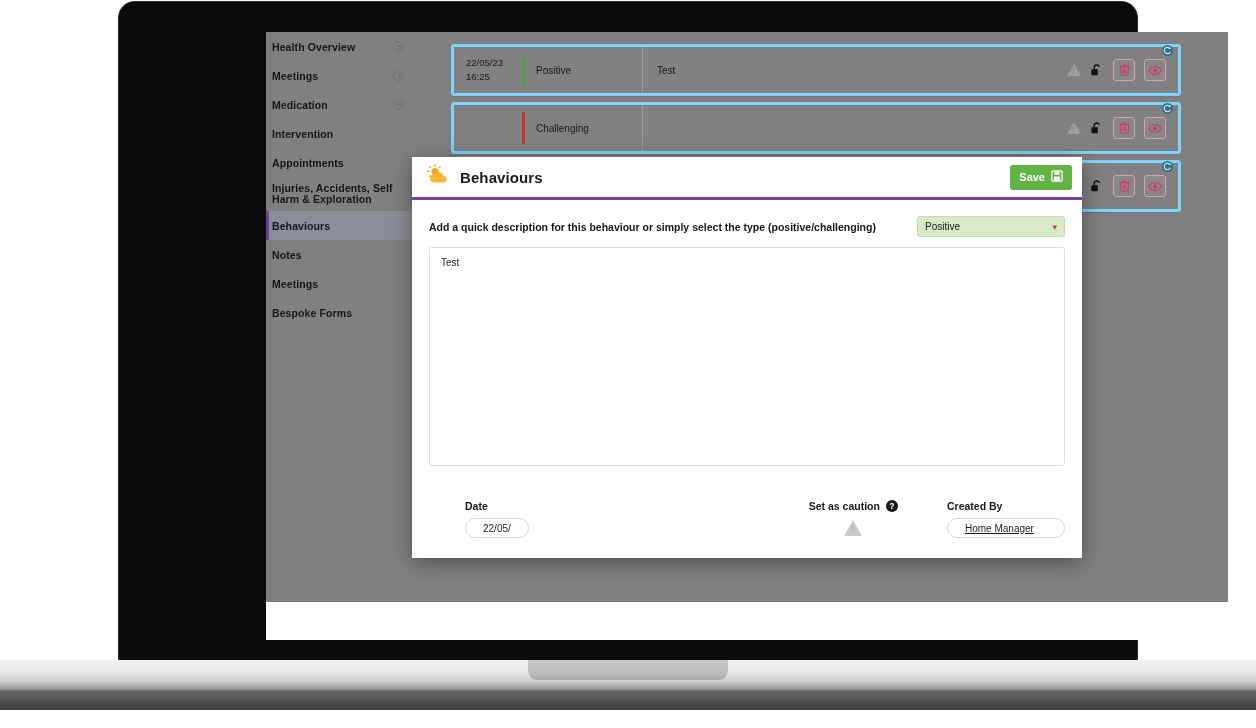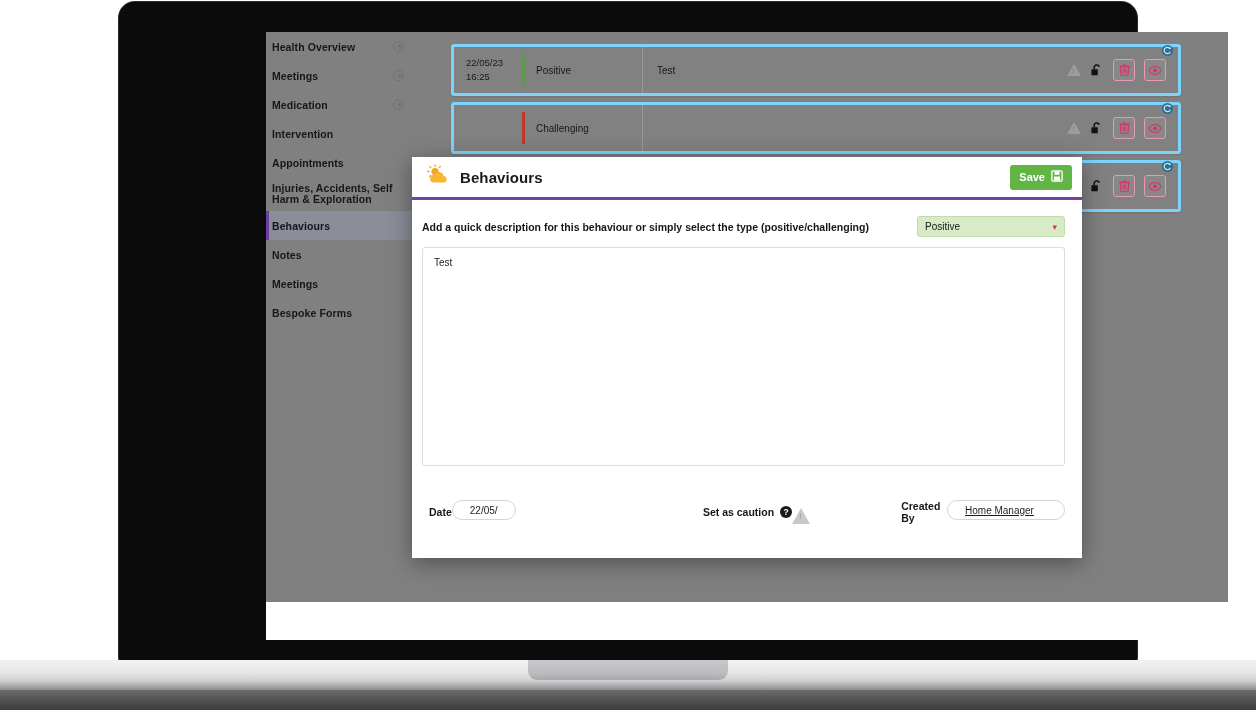--- a/index.html
+++ b/index.html
@@ -265,21 +265,21 @@
     font-size: 11px;
     font-weight: bold;
     padding: 0 9px;
     height: 25px;
     display: flex;
     align-items: center;
     gap: 6px;
     cursor: pointer;
   }
 
-  .modal-body { padding: 16px 17px 0 10px; }
+  .modal-body { padding: 16px 17px 0 17px; }
   .prompt-row {
     display: flex;
     align-items: center;
     margin-bottom: 10px;
   }
   .prompt-text {
     font-size: 10.5px;
     font-weight: bold;
     color: #15171b;
   }
@@ -310,21 +310,21 @@
     font-size: 10px;
     color: #1b1d21;
     resize: none;
     outline: none;
   }
 
   .footer-row {
     display: flex;
     padding: 30px 17px 0 17px;
   }
-  .f-col { display: flex; flex-direction: row; }
+  .f-col { display: flex; flex-direction: column; margin-left: 36px; }
   .f-col.date { width: 290px; }
   .f-col.caution { width: 210px; align-items: center; }
   .f-col.creator { margin-left: auto; align-items: flex-start; }
   .f-label {
     font-size: 10.5px;
     font-weight: bold;
     color: #15171b;
     margin-bottom: 6px;
     display: flex;
     align-items: center;

